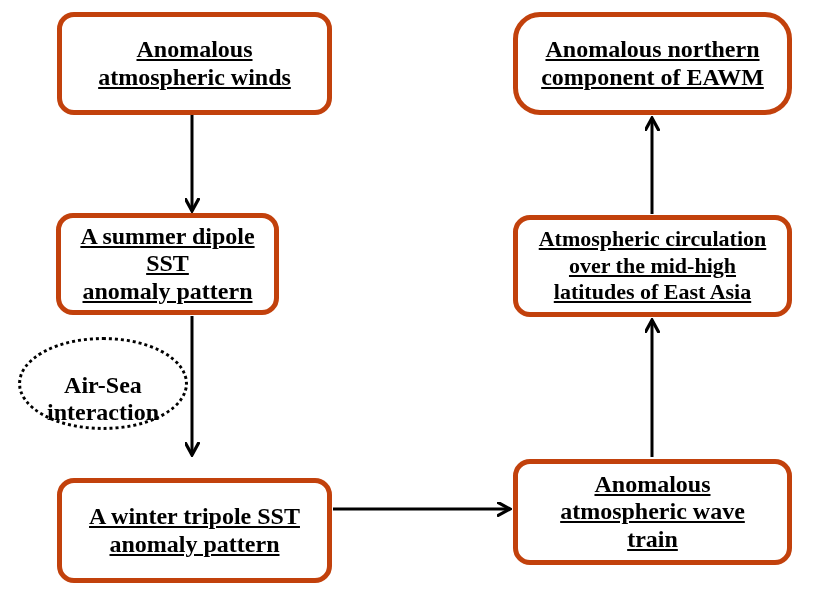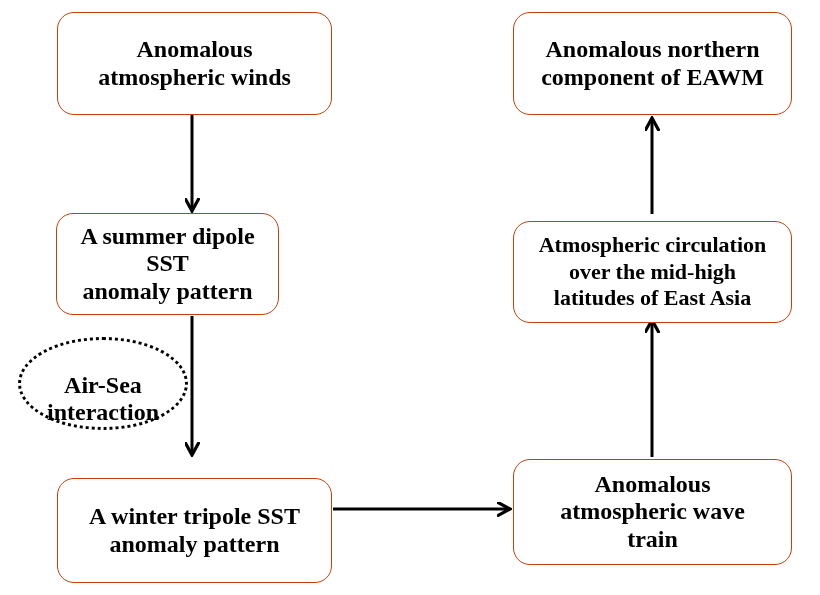--- a/index.html
+++ b/index.html
@@ -19,27 +19,28 @@
     position: absolute;
     left: 0;
     top: 0;
     width: 820px;
     height: 595px;
     pointer-events: none;
   }
   .node {
     position: absolute;
     box-sizing: border-box;
-    border: 1px solid #c2410c;
+    border: 5px solid #c2410c;
     border-radius: 17px;
     background: #ffffff;
     display: flex;
     align-items: center;
     justify-content: center;
     text-align: center;
+    text-decoration: underline;
   }
   .node .label {
     display: block;
     white-space: pre-line;
     font-weight: bold;
     color: #000000;
     font-size: 24px;
     line-height: 1.15;
     padding: 0 4px;
   }
@@ -63,22 +64,22 @@
     white-space: pre-line;
     font-weight: bold;
     color: #000000;
     font-size: 24px;
     line-height: 1.15;
   }
   
   #node-winds      { left: 57px;  top: 12px;  width: 275px; height: 103px; }
   #node-dipole     { left: 56px;  top: 213px; width: 223px; height: 102px; }
   #node-tripole    { left: 57px;  top: 458px; width: 275px; height: 105px; margin-top: 20px; }
-  #node-eawm       { left: 513px; top: 12px;  width: 279px; height: 103px; }
-  #node-circ       { left: 513px; top: 215px; width: 279px; height: 102px; margin-top: 6px; }
+  #node-eawm       { left: 513px; top: 12px;  width: 279px; height: 103px; border-radius: 27px; }
+  #node-circ       { left: 513px; top: 215px; width: 279px; height: 102px; }
   #node-wavetrain  { left: 513px; top: 459px; width: 279px; height: 106px; }
   #node-airsea     { left: 18px;  top: 337px; width: 170px; height: 93px; }
 </style>
 </head>
 <body>
 
 <div class="canvas">
 
   <svg class="arrows" viewBox="0 0 820 595" xmlns="http://www.w3.org/2000/svg">
     <defs>

